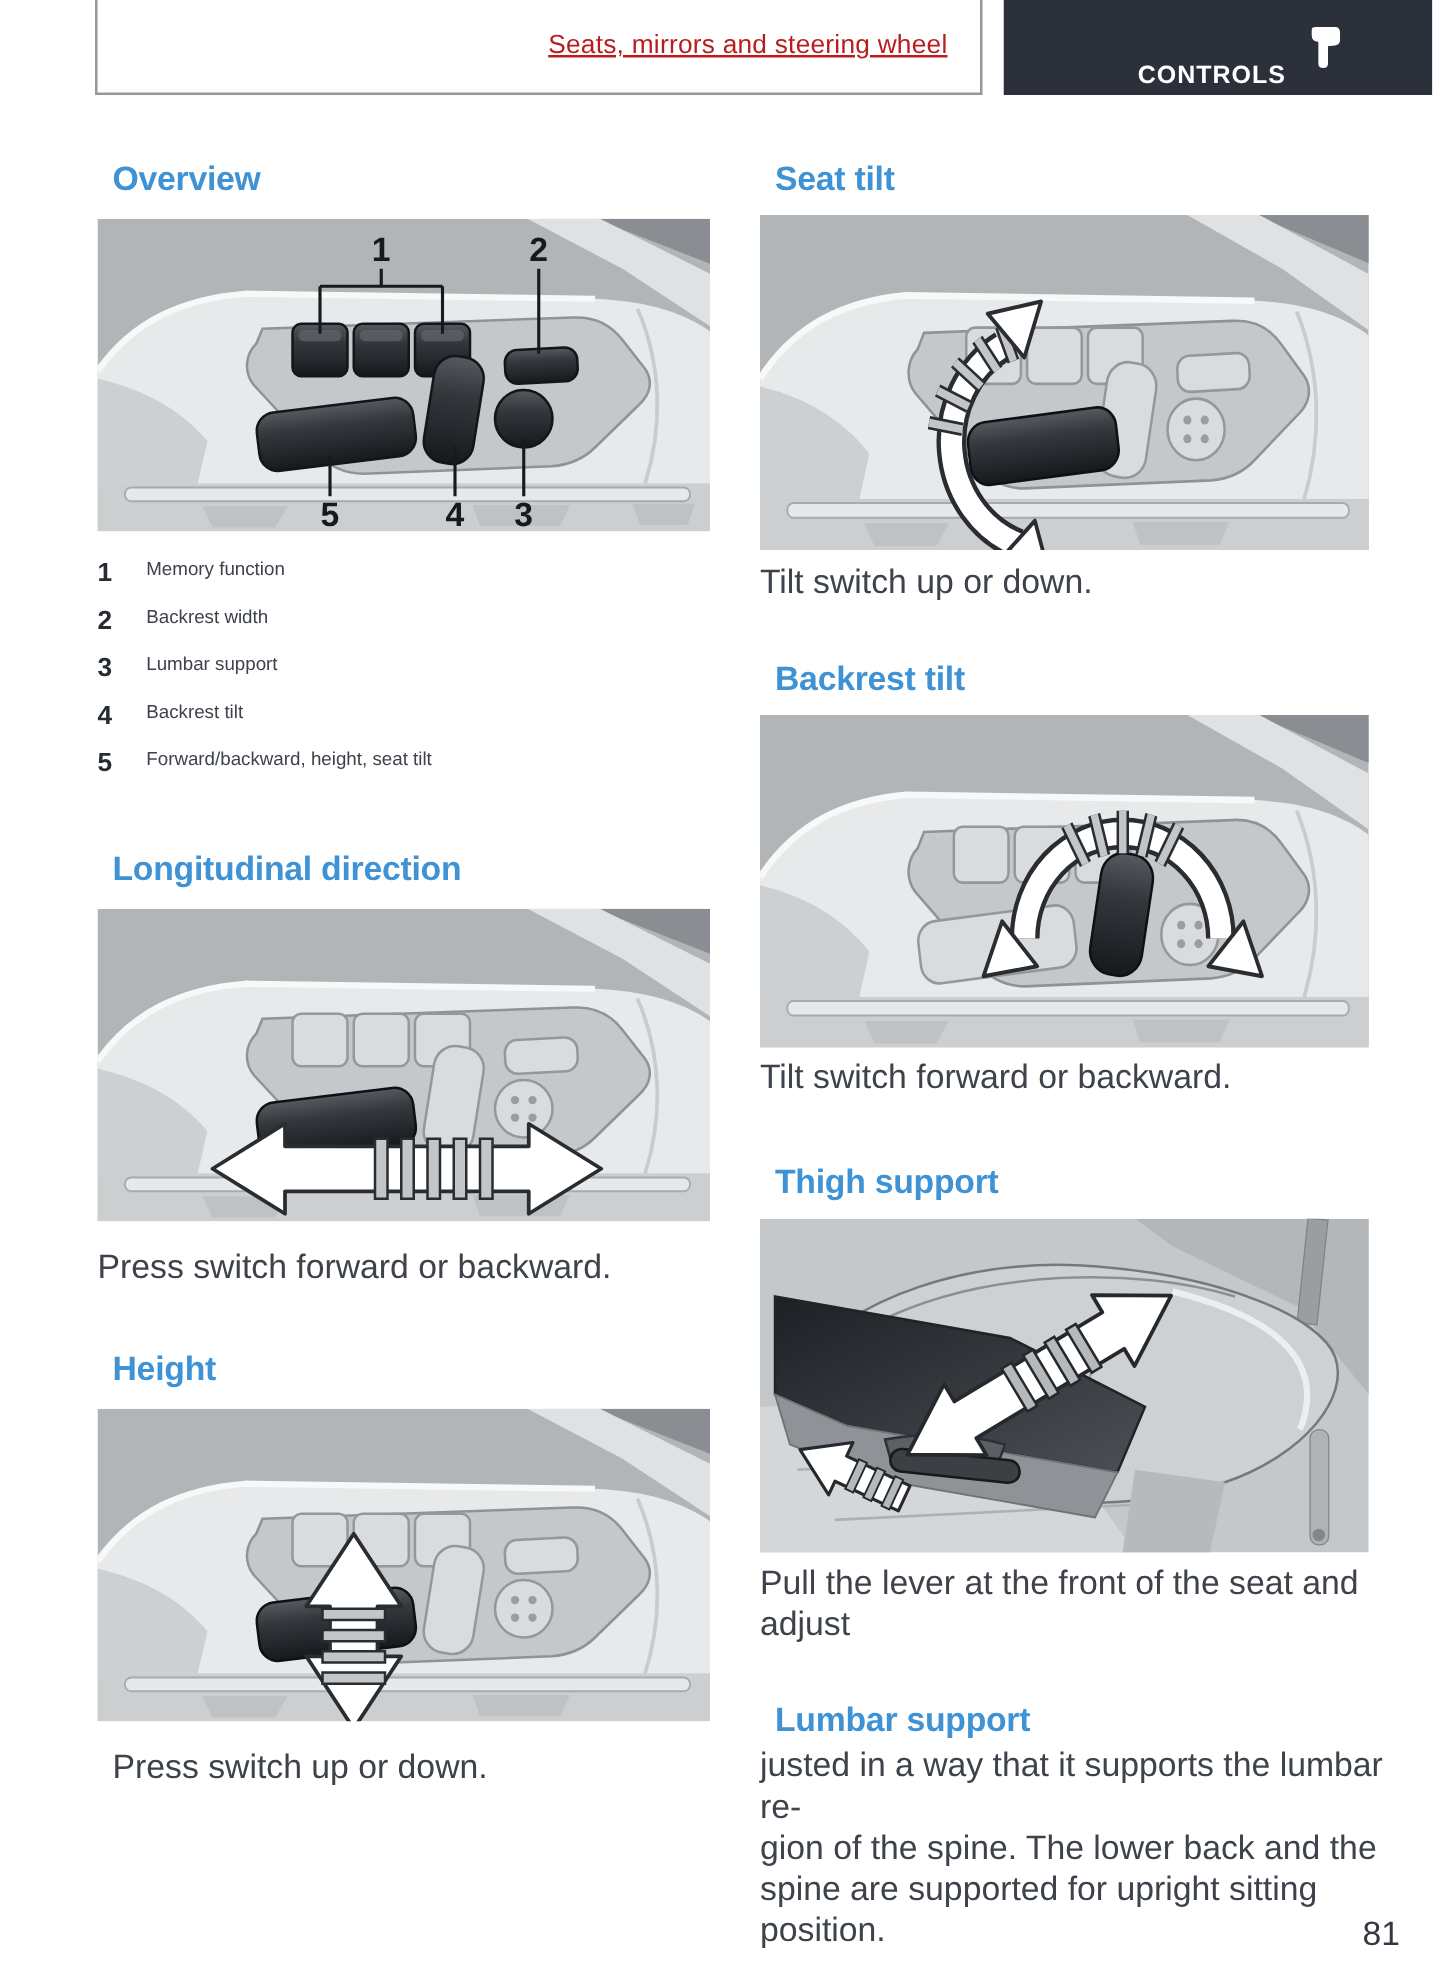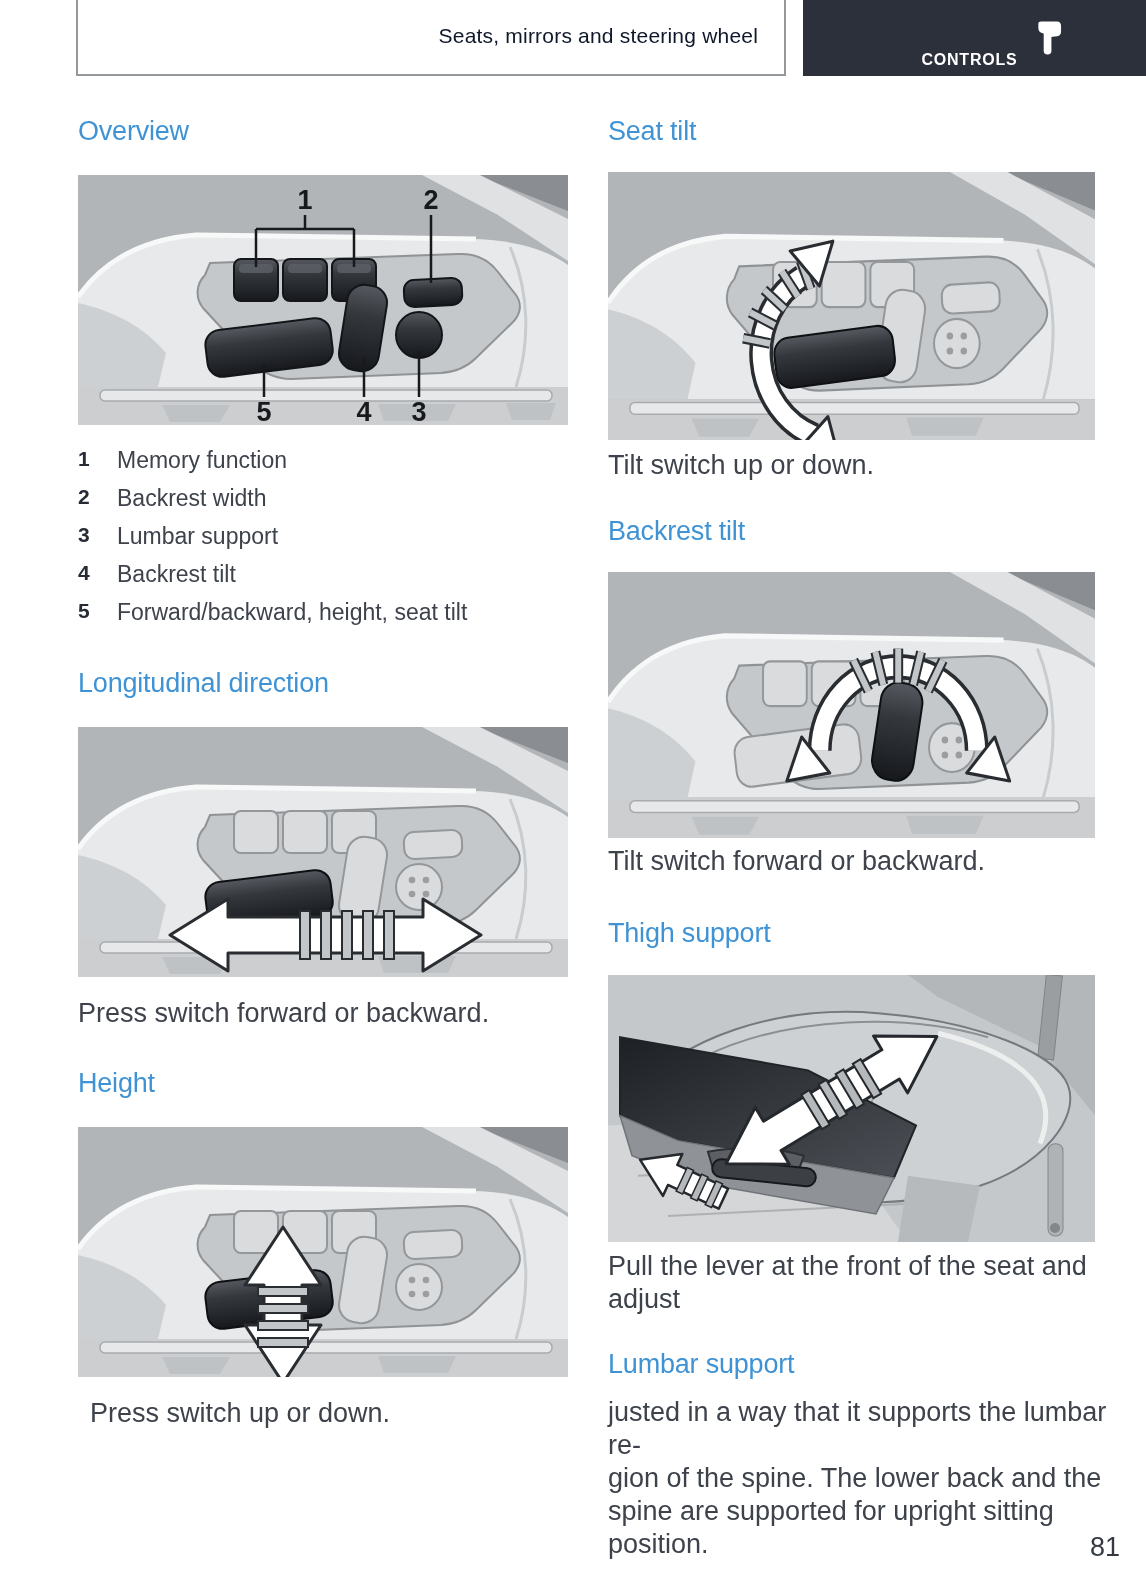--- a/index.html
+++ b/index.html
@@ -2,35 +2,35 @@
 <html><head>
 <meta charset="utf-8">
 <style>
   html,body{margin:0;padding:0;background:#ffffff;}
   .page{position:relative;width:1146px;height:1586px;background:#fff;overflow:hidden;
         font-family:"Liberation Sans",sans-serif;color:#3d424b;}
   
   .header-box{position:absolute;left:76px;top:-4px;width:710px;height:80px;
       border:2px solid #94979b;box-sizing:border-box;display:flex;align-items:center;
       justify-content:flex-end;padding-right:26px;}
-  .header-box span{font-size:21px;color:#0f172a;letter-spacing:.2px;}
+  .header-box span{font-size:21px;color:#b91c1c;letter-spacing:.2px;text-decoration:underline;}
   .header-tab{position:absolute;left:803px;top:0;width:343px;height:76px;background:#2b303b;
       display:flex;align-items:center;justify-content:center;gap:16px;padding-left:34px;box-sizing:border-box;}
-  .header-tab span{color:#fff;font-weight:bold;font-size:16px;letter-spacing:.8px;margin-top:44px;}
+  .header-tab span{color:#fff;font-weight:bold;font-size:20px;letter-spacing:.8px;margin-top:44px;}
   
-  .h2{position:absolute;margin:0;font-size:27px;line-height:34px;font-weight:400;
+  .h2{position:absolute;margin:12px;font-size:27px;line-height:34px;font-weight:700;
       color:#3f93d4;letter-spacing:-.2px;}
   .cap{position:absolute;font-size:27px;line-height:33px;color:#3d424b;}
   .fig{position:absolute;}
   .fig svg{display:block;width:100%;height:100%;}
   
   .legend{position:absolute;left:78px;top:447px;width:490px;}
   .legend-row{display:flex;height:38px;align-items:flex-start;}
   .legend-num{width:39px;font-size:21px;font-weight:bold;color:#262b34;}
-  .legend-label{font-size:23px;color:#3d424b;}
+  .legend-label{font-size:15px;color:#3d424b;}
   
   #h-overview{left:78px;top:114px;}
   #fig-overview{left:78px;top:175px;width:490px;height:250px;}
   #h-long{left:78px;top:666px;}
   #fig-long{left:78px;top:727px;width:490px;height:250px;}
   #cap-long{left:78px;top:997px;}
   #h-height{left:78px;top:1066px;}
   #fig-height{left:78px;top:1127px;width:490px;height:250px;}
   #cap-height{left:90px;top:1397px;}
   

